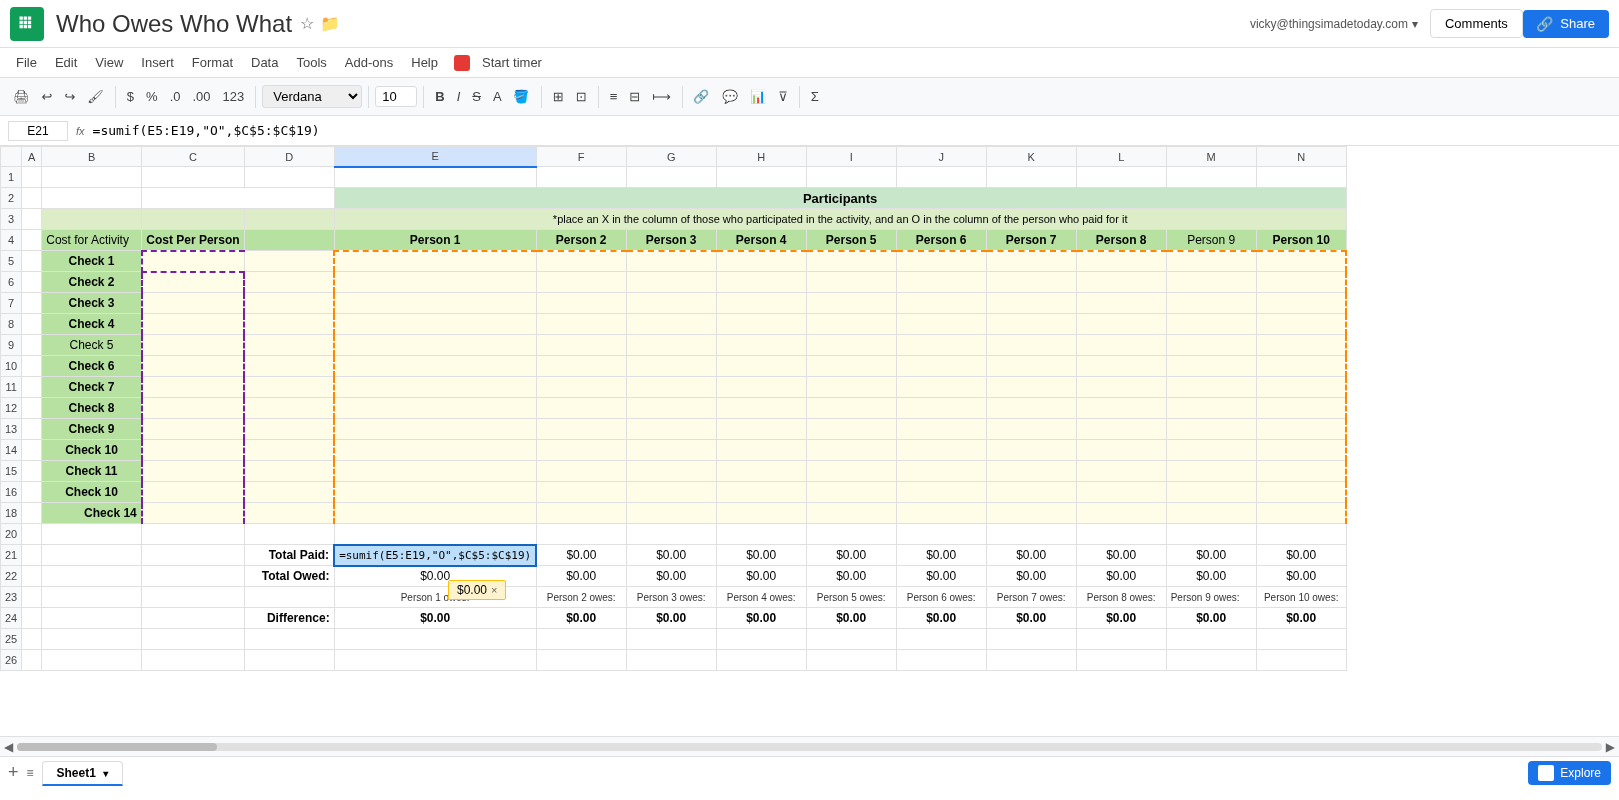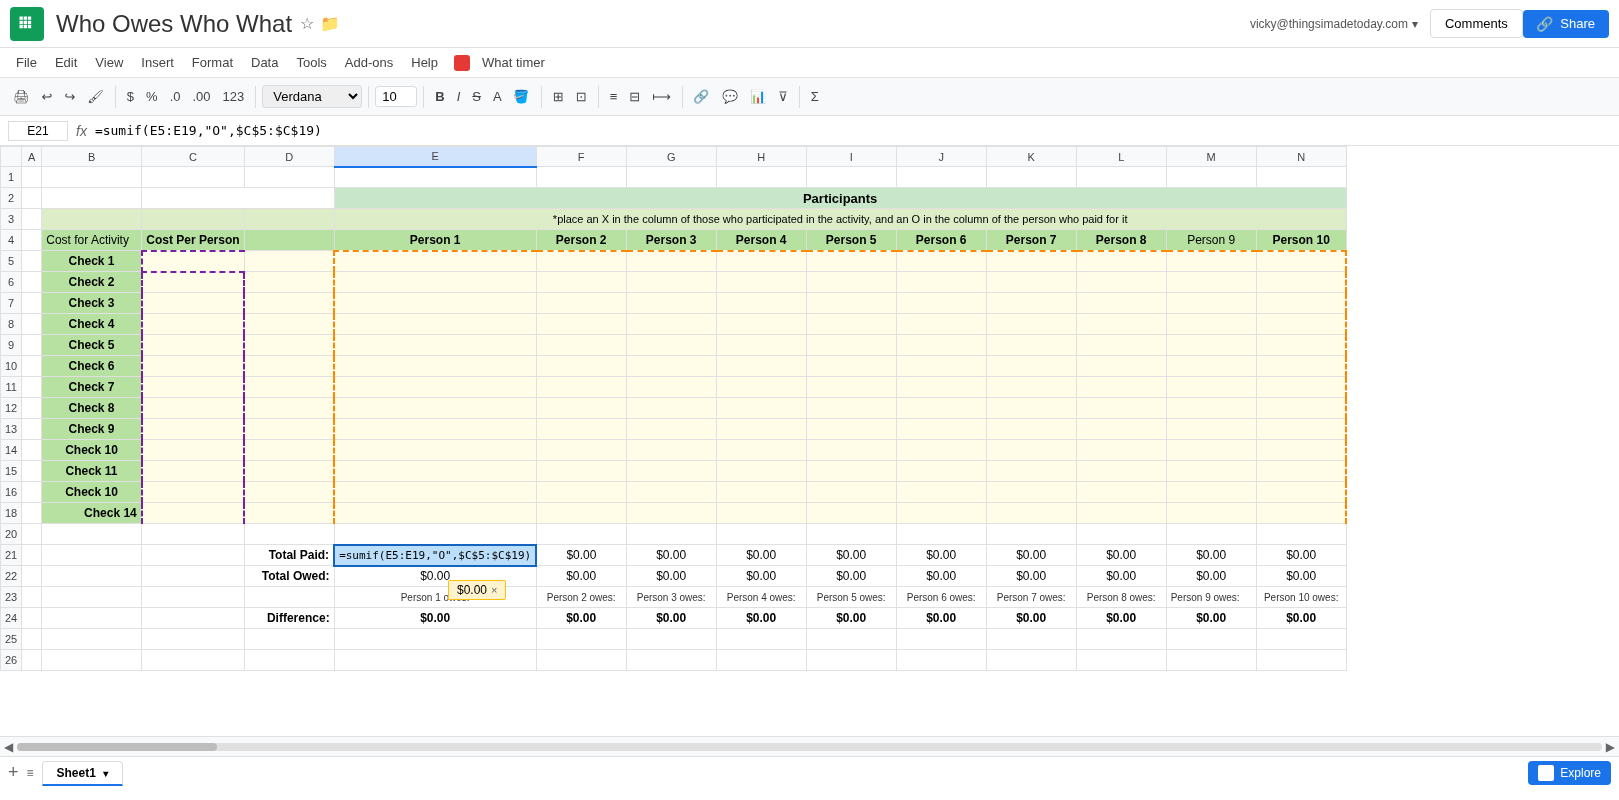--- a/index.html
+++ b/index.html
@@ -24,21 +24,21 @@
     
     #toolbar { display: flex; align-items: center; height: 38px; padding: 0 8px; border-bottom: 1px solid #e0e0e0; gap: 2px; background: #f8f9fa; }
     .tb-btn { border: none; background: none; cursor: pointer; padding: 4px 5px; border-radius: 3px; font-size: 13px; color: #444; display: flex; align-items: center; }
     .tb-sep { width: 1px; height: 22px; background: #dadce0; margin: 0 4px; }
     #font-selector { border: 1px solid #dadce0; border-radius: 3px; padding: 2px 6px; font-size: 13px; width: 100px; }
     #font-size { border: 1px solid #dadce0; border-radius: 3px; padding: 2px 6px; font-size: 13px; width: 42px; }
 
     
     #formula-bar { display: flex; align-items: center; height: 30px; border-bottom: 1px solid #e0e0e0; padding: 0 8px; gap: 8px; }
     #cell-ref { border: 1px solid #dadce0; width: 60px; padding: 2px 6px; font-size: 12px; text-align: center; }
-    #fx-label { color: #666; font-style: italic; font-size: 14px; }
+    #fx-label { color: #666; font-style: italic; font-size: 11px; }
     #formula-input { flex: 1; border: none; outline: none; font-size: 13px; font-family: monospace; }
 
     
     #sheet-container { overflow: auto; height: calc(800px - 48px - 30px - 38px - 30px - 32px - 30px); }
     #sheet-container { height: calc(800px - 178px); }
 
     table { border-collapse: collapse; table-layout: fixed; }
     th, td { border: 1px solid #e0e0e0; font-size: 12px; padding: 0 4px; height: 21px; white-space: nowrap; overflow: hidden; }
 
     
@@ -93,21 +93,21 @@
   <span>Edit</span>
   <span>View</span>
   <span>Insert</span>
   <span>Format</span>
   <span>Data</span>
   <span>Tools</span>
   <span>Add-ons</span>
   <span>Help</span>
   <div id="timer-btn">
     <span id="timer-icon"></span>
-    <span>What timer</span>
+    <span>Start timer</span>
   </div>
 </div>
 
 <div id="toolbar">
   <button class="tb-btn">🖨</button>
   <button class="tb-btn">↩</button>
   <button class="tb-btn">↪</button>
   <button class="tb-btn">🖌</button>
   <div class="tb-sep"></div>
   <button class="tb-btn">$</button>
@@ -308,21 +308,21 @@
         <td style="background:#fffde7;"></td>
         <td style="background:#fffde7;"></td>
         <td style="background:#fffde7;"></td>
         <td style="background:#fffde7;"></td>
         <td style="background:#fffde7;"></td>
         <td style="background:#fffde7;border-right:2px dashed #ff8800;"></td>
       </tr>
       <tr>
         <td class="row-header">9</td>
         <td></td>
-        <td style="background:#b7e1a1;font-weight:bold;text-align:center;">Check 5</td>
+        <td style="background:#b7e1a1;font-weight:normal;text-align:center;">Check 5</td>
         <td style="background:#fffde7;border-left:2px dashed #7b1fa2;border-right:2px dashed #7b1fa2;"></td>
         <td style="background:#fffde7;"></td>
         <td style="background:#fffde7;border-left:2px dashed #ff8800;"></td>
         <td style="background:#fffde7;"></td>
         <td style="background:#fffde7;"></td>
         <td style="background:#fffde7;"></td>
         <td style="background:#fffde7;"></td>
         <td style="background:#fffde7;"></td>
         <td style="background:#fffde7;"></td>
         <td style="background:#fffde7;"></td>

